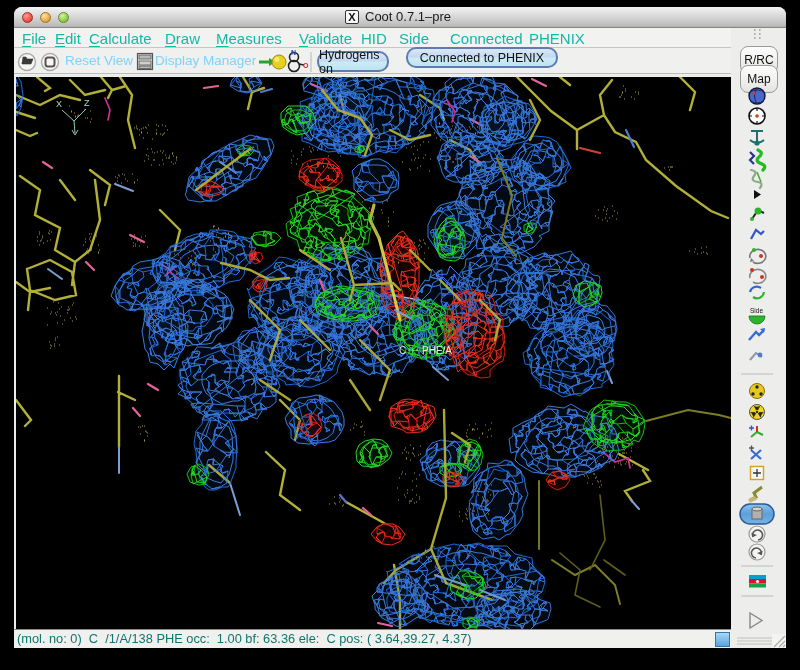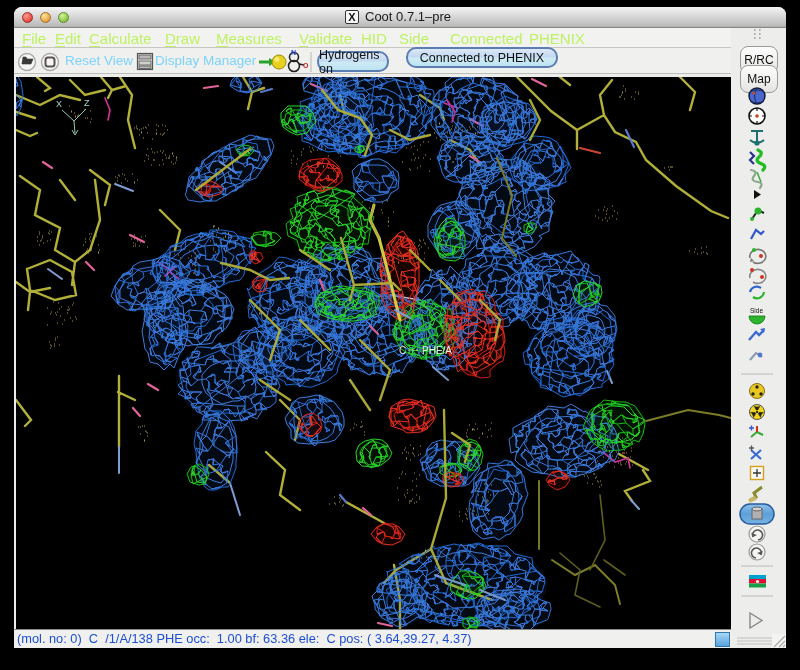--- a/index.html
+++ b/index.html
@@ -6,32 +6,32 @@
 #title{position:absolute;left:14px;top:7px;width:772px;height:21px;border-radius:8px 8px 0 0;
  background:linear-gradient(#f4f4f4,#d9d9d9 45%,#bdbdbd 92%,#adadad);border-bottom:1px solid #878787}
 .tl{position:absolute;top:12px;width:11px;height:11px;border-radius:50%}
 #t1{left:22px;background:radial-gradient(circle at 35% 30%,#ff9c92,#e8493e 70%,#b03028);border:0.5px solid #9c2f27}
 #t2{left:40px;background:radial-gradient(circle at 35% 30%,#ffe2a0,#e8a23c 70%,#b07a28);border:0.5px solid #9c742a}
 #t3{left:58px;background:radial-gradient(circle at 35% 30%,#d2f0a2,#8cc83e 70%,#5f9428);border:0.5px solid #5d8c2d}
 #xicon{position:absolute;left:345px;top:10px;width:14px;height:14px;background:#f8f8f8;border:1px solid #333;border-radius:2px;
  font-size:11px;font-weight:bold;color:#111;text-align:center;line-height:12px}
 #ttext{position:absolute;left:365px;top:9px;font-size:13px;font-weight:normal;color:#1a1a1a}
 #menubar{position:absolute;left:14px;top:28px;width:717px;height:20px;background:#f2f2f0;border-bottom:1px solid #c6c6c4}
-.mi{position:absolute;top:30px;font-size:15px;color:#bef264}
+.mi{position:absolute;top:30px;font-size:15px;color:#14b8a6}
 .u{text-decoration:underline;text-underline-offset:2px}
 #toolbar{position:absolute;left:14px;top:48px;width:717px;height:26px;background:#f0f0ee;border-bottom:1px solid #bcbcba}
 .tbt{position:absolute;top:53px;font-size:13.5px;color:#7dd3fc}
 .pb{position:absolute;height:21px;border:2px solid #5b7db1;border-radius:10px;font-size:12.5px;color:#111;
  display:flex;align-items:center;justify-content:center;
  background:linear-gradient(#dce8f8,#c2d8f0 45%,#cdeaf4 55%,#bde4f2)}
 #rpanel{position:absolute;left:731px;top:28px;width:55px;height:620px;background:#ededeb}
 .rb{position:absolute;left:740px;width:38px;height:28px;border:1px solid #9a9a98;border-radius:8px;
  background:linear-gradient(#fdfdfd,#e4e4e2);font-size:12px;color:#111;display:flex;align-items:center;justify-content:center}
 #status{position:absolute;left:14px;top:629px;width:717px;height:19px;background:#f0f0ee;border-top:1px solid #8a8a8a;
- font-size:12.8px;color:#1d4ed8;line-height:18px;padding-left:3px;white-space:pre}
+ font-size:12.8px;color:#0f766e;line-height:18px;padding-left:3px;white-space:pre}
 #bluesq{position:absolute;left:715px;top:632px;width:15px;height:15px;border:1px solid #3377aa;
  background:linear-gradient(#a6d8f8,#5aa2dc)}
 #grip{position:absolute;left:772px;top:634px;width:14px;height:14px;background:#f4f4f2}
 #viewport{position:absolute;left:16px;top:77px;width:715px;height:552px;background:#000}
 </style></head><body>
 <div id="win"></div>
 <div id="title"></div>
 <div class="tl" id="t1"></div>
 <div class="tl" id="t2"></div>
 <div class="tl" id="t3"></div>

